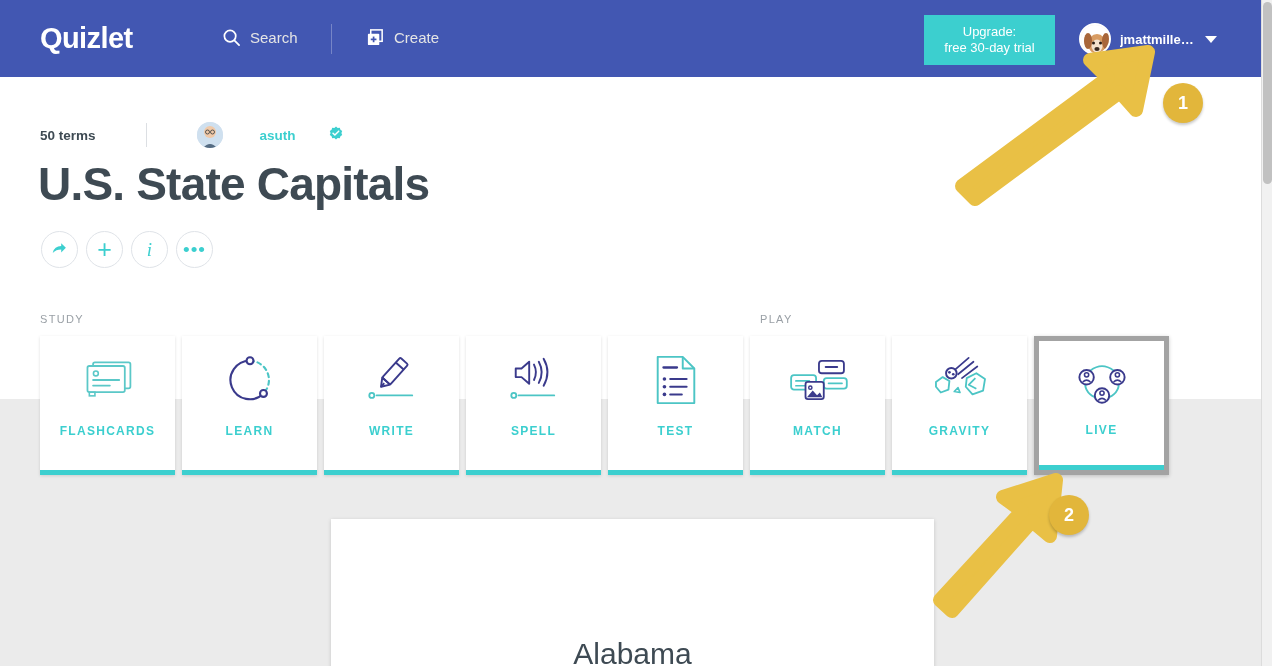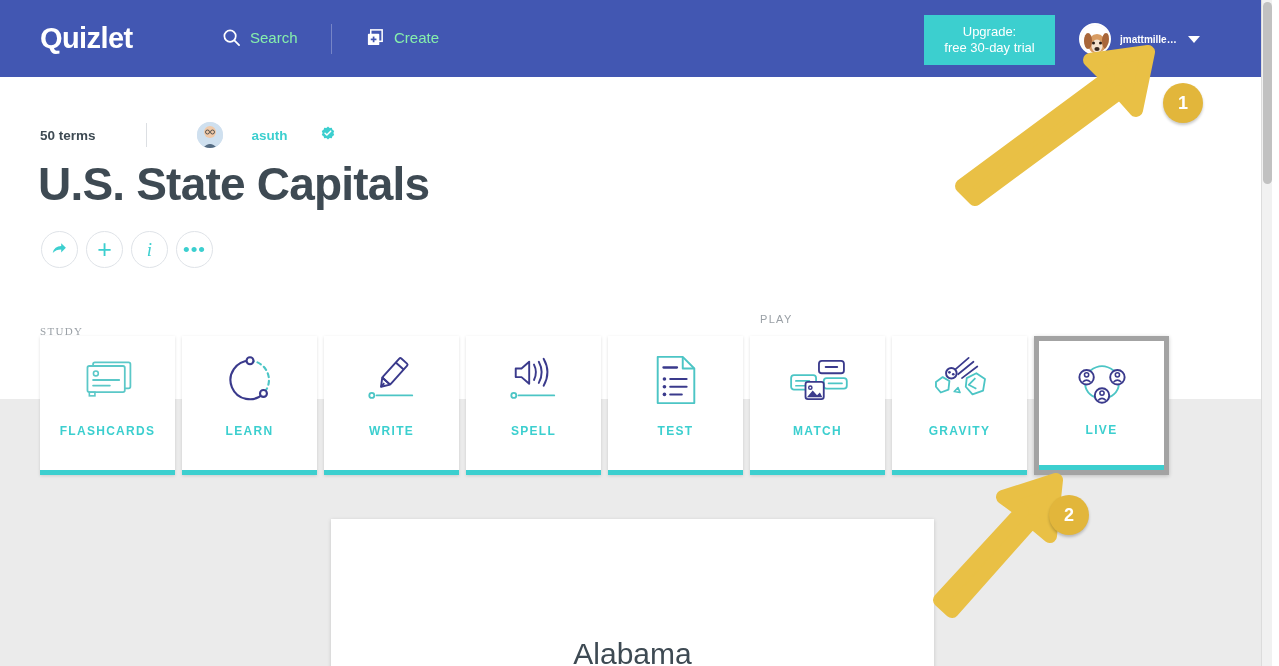--- a/index.html
+++ b/index.html
@@ -37,21 +37,21 @@
     font-weight: bold;
     color: #ffffff;
     letter-spacing: -0.6px;
   }
   .nav-item {
     position: absolute;
     top: 28px;
     display: flex;
     align-items: center;
     gap: 9px;
-    color: #86efac;
+    color: #e5e5e5;
     font-size: 15px;
     cursor: pointer;
   }
   .nav-search { left: 222px; }
   .nav-create { left: 366px; }
   .nav-divider {
     position: absolute;
     left: 331px; top: 24px;
     width: 1px; height: 30px;
     background: rgba(255,255,255,0.28);
@@ -84,21 +84,21 @@
     width: 32px; height: 32px;
     border-radius: 50%;
     background: #f3e5d4;
     border: 2px solid #ffffff;
     overflow: hidden;
     position: relative;
     flex: none;
   }
   .username {
     color: #ffffff;
-    font-size: 10px;
+    font-size: 13px;
     font-weight: bold;
     max-width: 100px;
     white-space: nowrap;
     overflow: hidden;
   }
   .caret {
     width: 0; height: 0;
     border-left: 6px solid transparent;
     border-right: 6px solid transparent;
     border-top: 7px solid #ffffff;
@@ -128,21 +128,21 @@
     border-radius: 50%;
     overflow: hidden;
     background: #d9e3ee;
     position: relative;
     flex: none;
   }
   .author-name {
     font-size: 13.5px;
     color: #3ccfcf;
     font-weight: bold;
-    margin-left: 1px;
+    margin-left: 9px;
   }
   .verified {
     margin-left: 5px;
     display: inline-block;
   }
   
   .set-title {
     position: absolute;
     left: 38px; top: 157px;
     font-size: 46px;
@@ -187,21 +187,21 @@
     line-height: 0.6;
   }
   
   .section-label {
     position: absolute;
     font-size: 11px;
     letter-spacing: 1.3px;
     color: #9aa0a6;
     font-weight: normal;
   }
-  .label-study { left: 40px; top: 325px; font-family: Liberation Serif, serif; }
+  .label-study { left: 40px; top: 313px; }
   .label-play  { left: 760px; top: 313px; }
   
   .cards-row {
     position: absolute;
     left: 40px; top: 336px;
     display: flex;
     gap: 7px;
     z-index: 6;
   }
   .mode-card {

